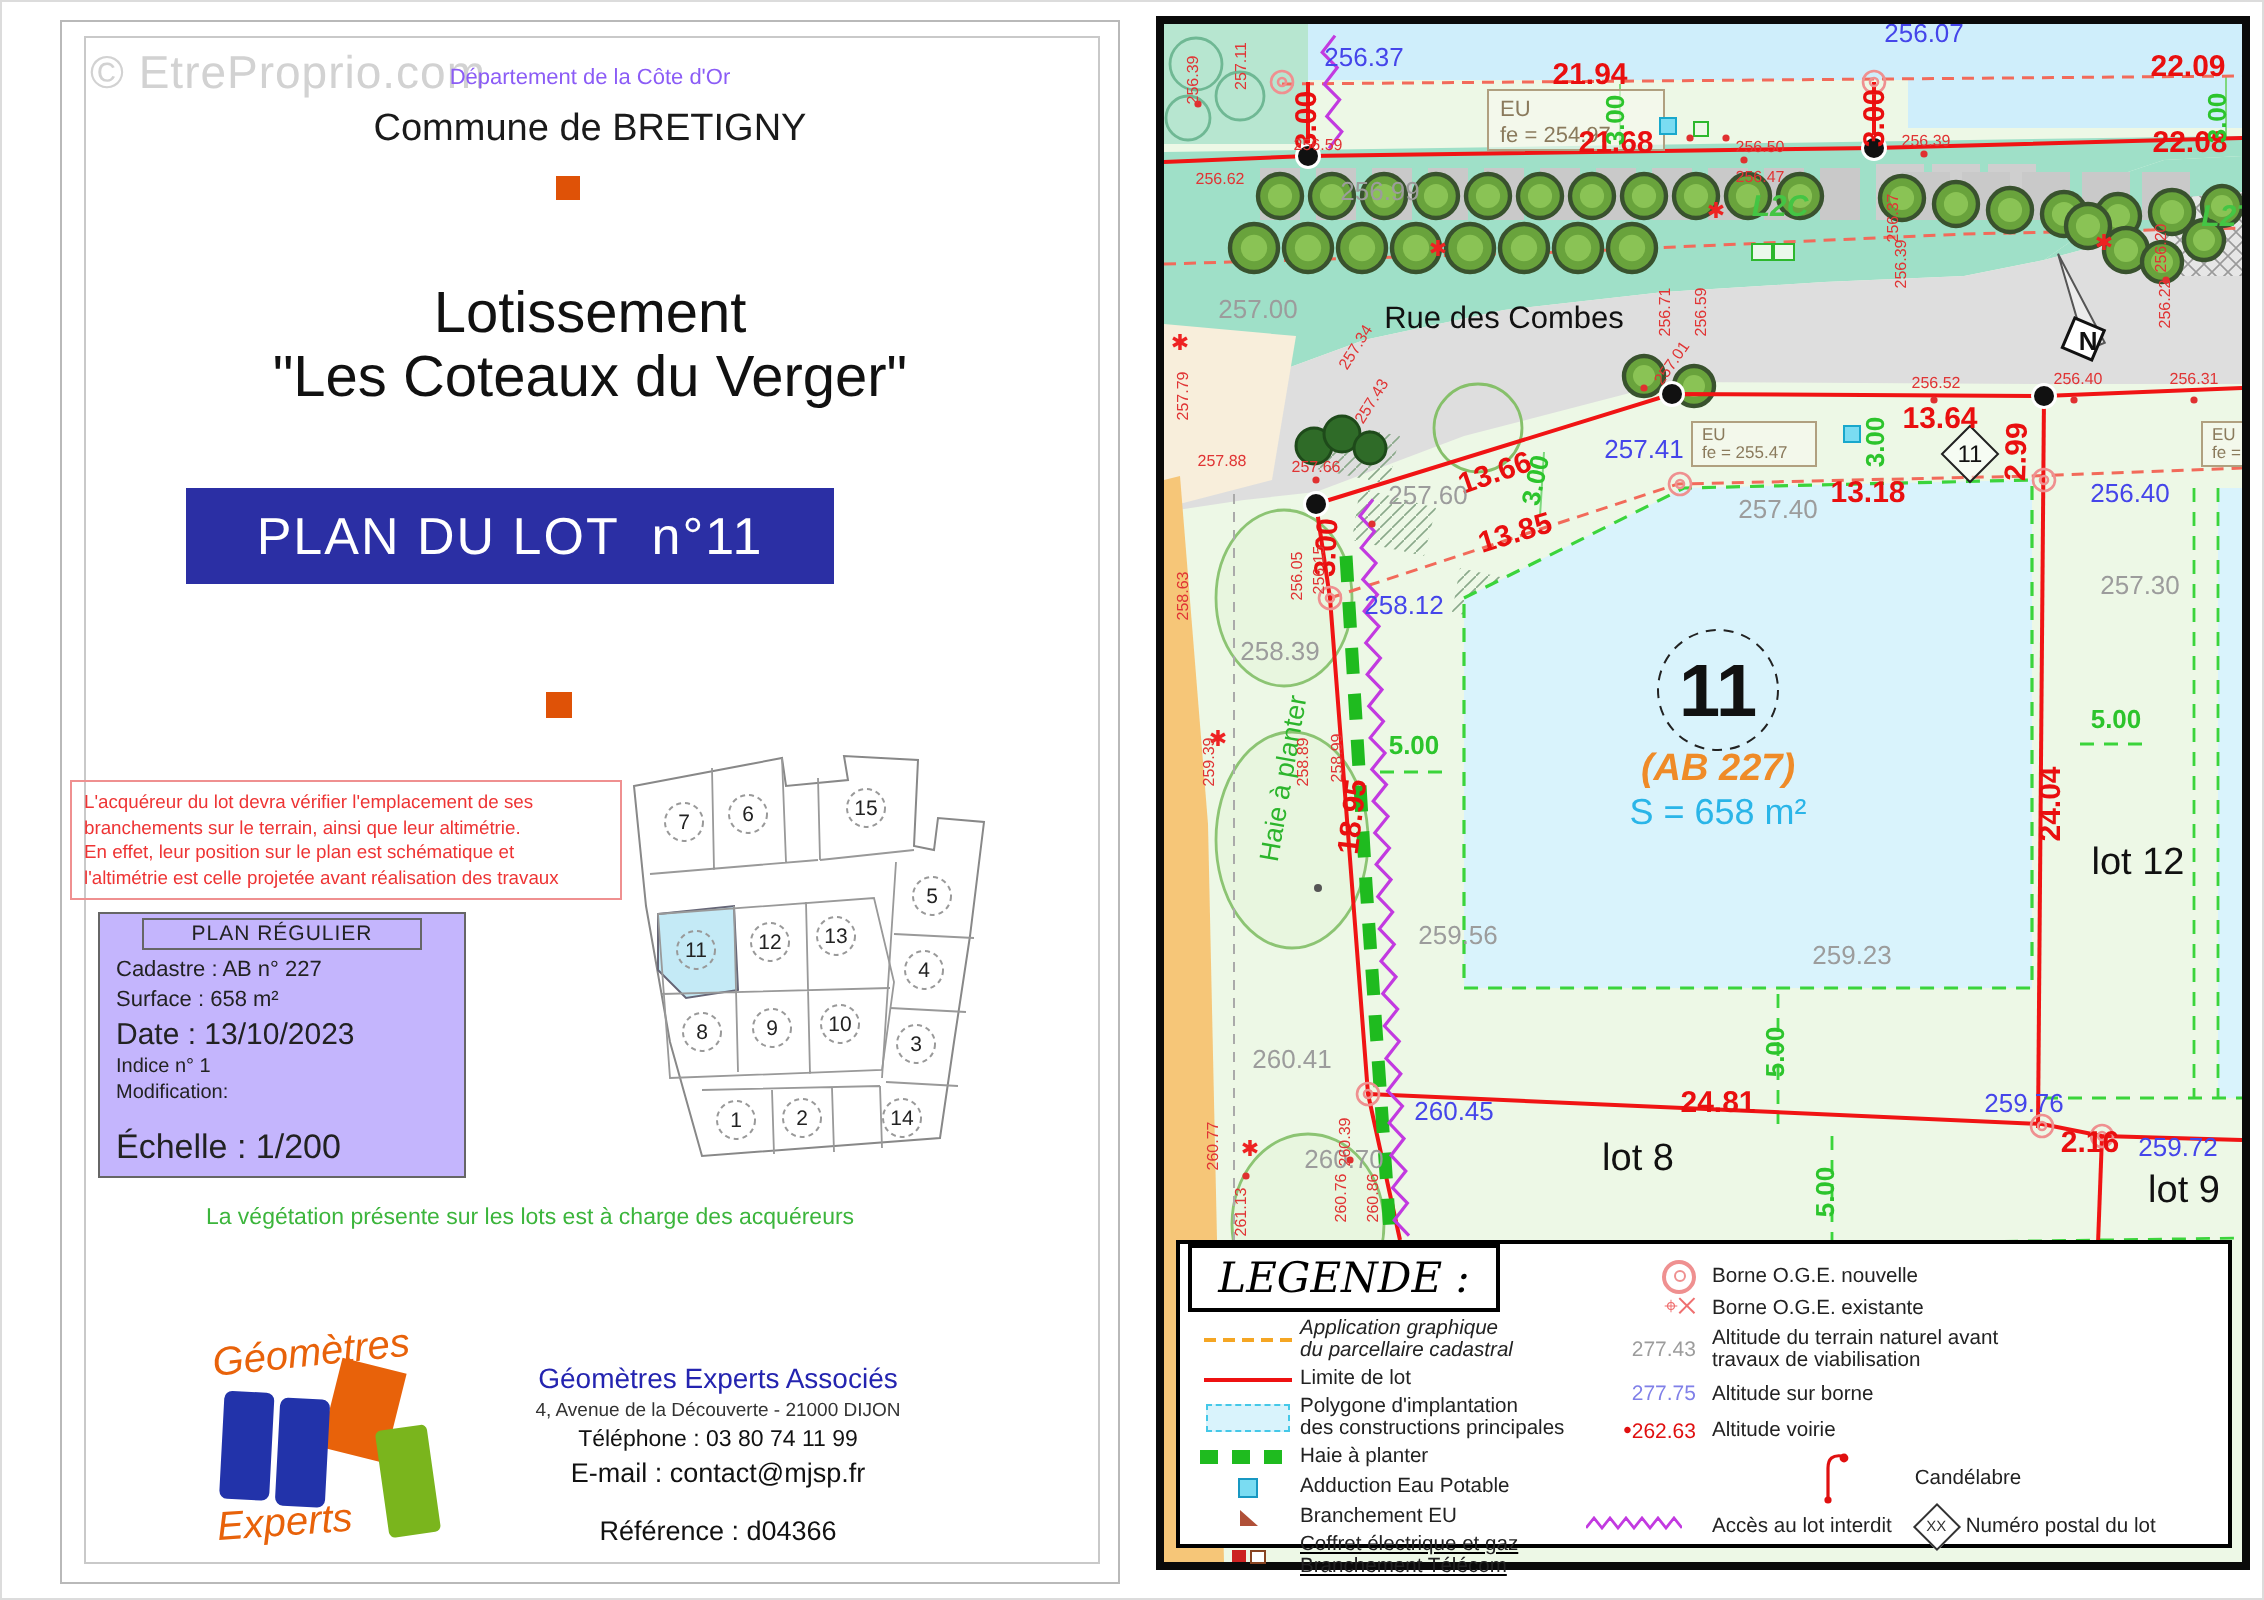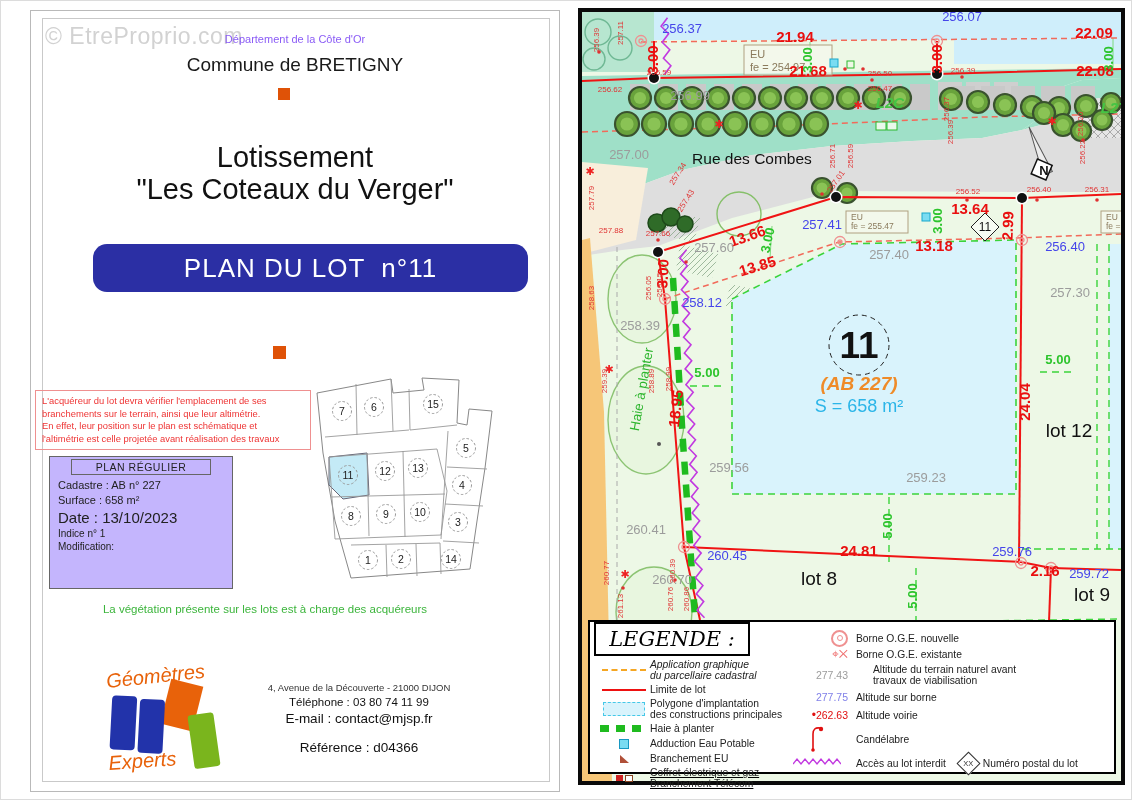--- a/index.html
+++ b/index.html
@@ -9,23 +9,23 @@
   
   .sheet{position:absolute;left:30px;top:10px;width:528px;height:780px;background:#fff;
     border:1px solid #b9b9b9;}
   .inner-frame{position:absolute;left:11px;top:7px;right:9px;bottom:9px;border:1px solid #c9c9c9;}
   .watermark{position:absolute;left:14px;top:12px;font-size:23px;color:#d2d2d2;letter-spacing:.5px;}
   .hdr1{position:absolute;left:0;top:22px;width:100%;text-align:center;font-size:11px;color:#8b5cf6;}
   .hdr2{position:absolute;left:0;top:43px;width:100%;text-align:center;font-size:19px;color:#1a1a1a;}
   .osq{position:absolute;width:12px;height:12px;background:#df5207;}
   .title1{position:absolute;left:0;top:130px;width:100%;text-align:center;font-size:29px;color:#111;}
   .title2{position:absolute;left:0;top:162px;width:100%;text-align:center;font-size:29px;color:#111;}
-  .banner{position:absolute;left:62px;top:233px;width:435px;height:48px;background:#2b2fa4;
+  .banner{position:absolute;left:62px;top:233px;width:324px;height:48px;background:#2b2fa4;
     color:#fff;font-size:26px;display:flex;align-items:center;justify-content:center;
-    white-space:pre;letter-spacing:1px;border-radius:14px;}
+    white-space:pre;letter-spacing:1px;}
   .warnbox{position:absolute;left:4px;top:379px;width:262px;border:1px solid #ef9090;
     padding:4px 6px;color:#ee3434;font-size:9.4px;line-height:12.5px;}
   .planbox{position:absolute;left:18px;top:445px;width:182px;height:131px;border:1px solid #666;background:#c4b5fd;}
   .planbox .pb-title{width:138px;margin:2px auto 4px auto;border:1px solid #666;text-align:center;
     font-size:10.5px;letter-spacing:.5px;padding:1px 0;color:#222;}
   .pb-line{padding-left:8px;color:#222;}
   .pb-cad,.pb-surf{font-size:11px;margin-top:3px;}
   .pb-date{font-size:15px;margin-top:3px;}
   .pb-ind,.pb-mod{font-size:10px;margin-top:2px;}
   .pb-ech{font-size:17px;margin-top:12px;}
@@ -114,20 +114,21 @@
     <div>l'altimétrie est celle projetée avant réalisation des travaux</div>
   </div>
 
   <div class="planbox">
     <div class="pb-title">PLAN RÉGULIER</div>
     <div class="pb-line pb-cad">Cadastre : AB n° 227</div>
     <div class="pb-line pb-surf">Surface :  658 m²</div>
     <div class="pb-line pb-date">Date : 13/10/2023</div>
     <div class="pb-line pb-ind">Indice n° 1</div>
     <div class="pb-line pb-mod">Modification:</div>
+    <div class="pb-line pb-ech">Échelle :  1/200</div>
   </div>
 
   <svg class="ovmap" width="215" height="218" viewBox="0 0 215 218">
     <g stroke="#888" stroke-width="1" fill="#fff">
       <path d="M18,20 L92,6 94,20 125,17 123,5 160,7 158,50 168,52 170,36 193,38 186,95 178,148 171,196 52,205 36,148 24,80 Z"></path>
     </g>
     <polygon points="30,84 68,80 70,122 44,126 30,112" fill="#c4eaf6" stroke="#667" stroke-width="1"></polygon>
     <g stroke="#999" stroke-width="0.9" fill="none">
       <path d="M26,64 L110,57 M57,11 L58,62 M92,6 L94,58 M110,16 L111,57 M111,57 L158,52"></path>
       <path d="M30,84 L138,76 148,118 142,162 36,166 Z M68,80 L70,163 M104,78 L106,164 M32,124 L146,121"></path>
@@ -179,20 +180,21 @@
       <rect x="38" y="32" width="25" height="54" rx="4" fill="#2233aa"></rect>
     </g>
     <g transform="rotate(-8 100 75)">
         <rect x="90" y="48" width="26" height="54" rx="3" fill="#7ab51d"></rect>
       </g>
     <text x="6" y="22" transform="rotate(-6 6 22)" font-family="DejaVu Serif, serif" font-style="italic" font-size="20" fill="#e8620a">Géomètres</text>
     <text x="8" y="104" transform="rotate(-4 8 104)" font-family="DejaVu Serif, serif" font-style="italic" font-size="20" fill="#e8620a">Experts</text>
   </svg>
 
   <div class="foot">
+    <div class="firm2">Géomètres Experts Associés</div>
     <div class="addr">4, Avenue de la Découverte - 21000 DIJON</div>
     <div class="phone">Téléphone  : 03 80 74 11 99</div>
     <div class="email">E-mail : contact@mjsp.fr</div>
     <div class="ref">Référence : d04366</div>
   </div>
 </div>
 
 <div class="map-page">
 <svg width="539" height="769" viewBox="0 0 539 769">
   <defs>
@@ -600,33 +602,33 @@
       <div class="leg-row" style="height:16px;">
         <span class="leg-sym2"><span class="sym-borne-n" style="display:inline-flex;">
               <i></i>
             </span></span>
         <span class="leg-txt">Borne O.G.E. nouvelle</span>
       </div>
       <div class="leg-row" style="height:16px;">
         <span class="leg-sym2"><span class="sym-borne-e">⌖✕</span></span>
         <span class="leg-txt">Borne O.G.E. existante</span>
       </div>
-      <div class="leg-row" style="height:26px;gap:17px;">
+      <div class="leg-row" style="height:26px;">
         <span class="leg-sym2 val-gray">277.43</span>
         <span class="leg-txt"><span>Altitude du terrain naturel avant</span><br><span>travaux de viabilisation</span></span>
       </div>
       <div class="leg-row" style="height:18px;">
         <span class="leg-sym2 val-blue">277.75</span>
         <span class="leg-txt">Altitude sur borne</span>
       </div>
       <div class="leg-row" style="height:18px;">
         <span class="leg-sym2 val-red"><span class="dotred">•</span><span>262.63</span></span>
         <span class="leg-txt">Altitude voirie</span>
       </div>
-      <div class="leg-row" style="height:30px;">
+      <div class="leg-row" style="height:30px;justify-content:center;">
         <span class="leg-sym2" style="text-align:center;">
           <svg width="20" height="28" viewBox="0 0 20 28">
               <path d="M6,26 L6,10 Q6,3 13,4" fill="none" stroke="#e01010" stroke-width="1.6"></path>
               <circle cx="14" cy="5" r="2.2" fill="#e01010"></circle>
               <circle cx="6" cy="26" r="1.8" fill="#e01010"></circle>
             </svg>
         </span>
         <span class="leg-txt">Candélabre</span>
       </div>
       <div class="leg-row" style="height:18px;">

